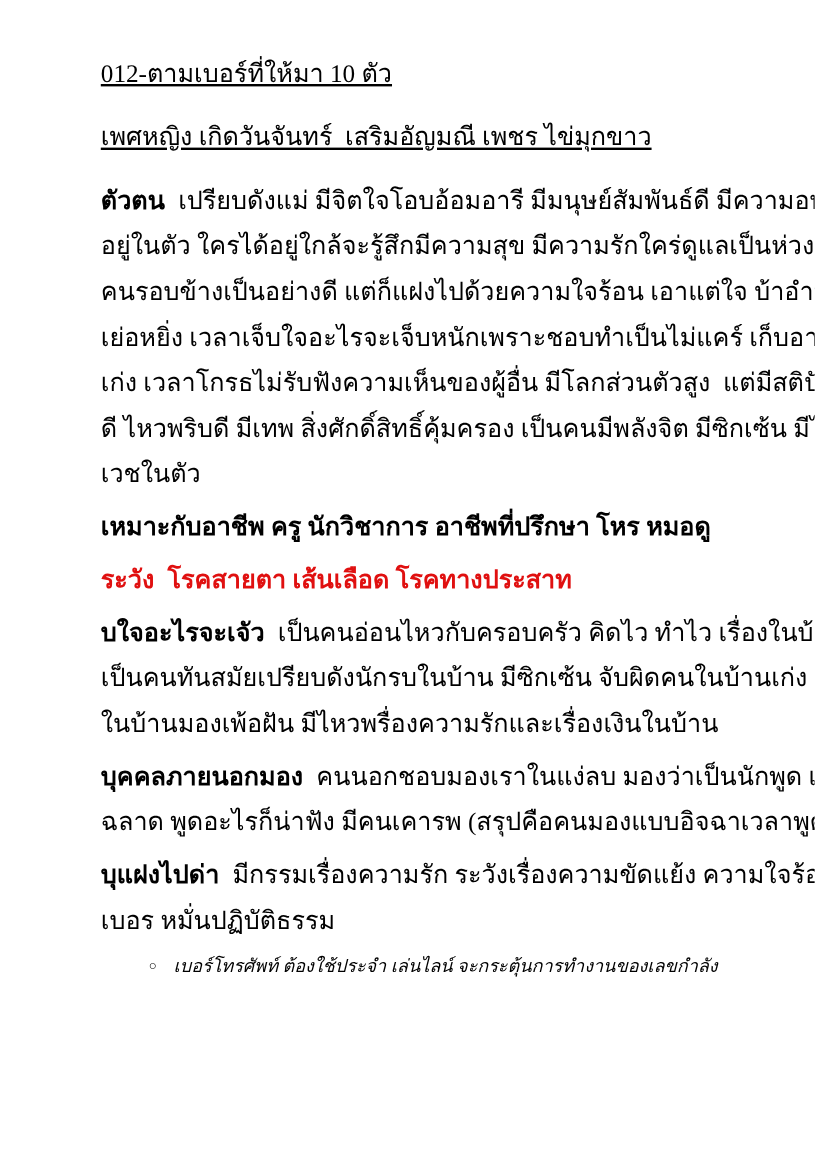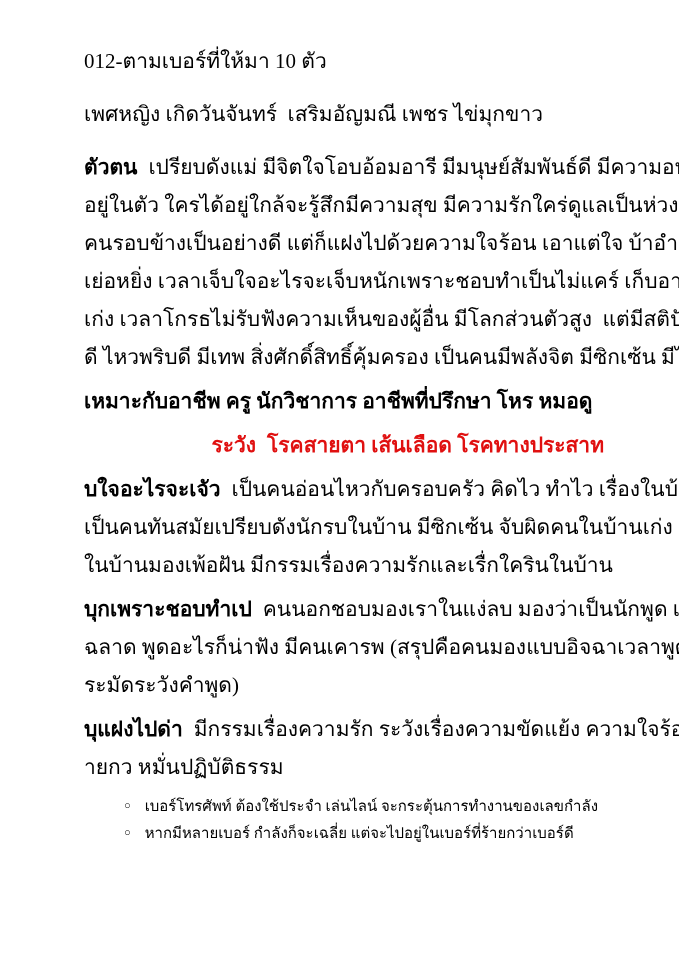--- a/index.html
+++ b/index.html
@@ -14,36 +14,38 @@
     font-family: "Liberation Serif", "DejaVu Serif", serif;
     font-size: 21px;
     color: #000000;
   }
   .content { width: 520px; }
   .line {
     line-height: 38px;
     white-space: pre;
   }
   .heading {
+    text-decoration: underline;
     margin-bottom: 15px;
   }
   .para { margin-bottom: 6px; }
   .label {
     font-weight: bold;
     margin-right: 11px;
     margin-top: 44px;
   }
   .bold-line { font-weight: bold; }
-  .warning-line { font-weight: bold; text-align: right; }
+  .warning-line { font-weight: bold; }
   .bullets { margin-top: 2px; }
   .bullet-item {
     line-height: 26px;
     font-size: 15px;
     padding-left: 40px;
     white-space: pre;
+    font-style: italic;
   }
   .bullet-glyph {
     display: inline-block;
     font-size: 11px;
     vertical-align: 2px;
     margin-right: 14px;
   }
 </style>
 </head>
 <body>
@@ -55,42 +57,41 @@
 
     <div class="line heading">เพศหญิง เกิดวันจันทร์  เสริมอัญมณี เพชร ไข่มุกขาว</div>
 
     <section class="para">
       <div class="line"><span class="label">ตัวตน</span><span>เปรียบดังแม่ มีจิตใจโอบอ้อมอารี มีมนุษย์สัมพันธ์ดี มีความอบอุ่น</span></div>
       <div class="line">อยู่ในตัว ใครได้อยู่ใกล้จะรู้สึกมีความสุข มีความรักใคร่ดูแลเป็นห่วงเป็นใย</div>
       <div class="line">คนรอบข้างเป็นอย่างดี แต่ก็แฝงไปด้วยความใจร้อน เอาแต่ใจ บ้าอำนาจ</div>
       <div class="line">เย่อหยิ่ง เวลาเจ็บใจอะไรจะเจ็บหนักเพราะชอบทำเป็นไม่แคร์ เก็บอาการ</div>
       <div class="line">เก่ง เวลาโกรธไม่รับฟังความเห็นของผู้อื่น มีโลกส่วนตัวสูง  แต่มีสติปัญญา</div>
       <div class="line">ดี ไหวพริบดี มีเทพ สิ่งศักดิ์สิทธิ์คุ้มครอง เป็นคนมีพลังจิต มีซิกเซ้น มีไสย</div>
+      <div class="line">เวชในตัว</div>
     </section>
 
     <div class="para line bold-line">เหมาะกับอาชีพ ครู นักวิชาการ อาชีพที่ปรึกษา โหร หมอดู</div>
 
     <div class="para line warning-line" style="color: rgb(224, 16, 16);"><span class="label">ระวัง</span><span>โรคสายตา เส้นเลือด โรคทางประสาท</span></div>
 
     <section class="para">
       <div class="line"><span class="label">บใจอะไรจะเจัว</span><span>เป็นคนอ่อนไหวกับครอบครัว คิดไว ทำไว เรื่องในบ้าน</span></div>
       <div class="line">เป็นคนทันสมัยเปรียบดังนักรบในบ้าน มีซิกเซ้น จับผิดคนในบ้านเก่ง คน</div>
-      <div class="line">ในบ้านมองเพ้อฝัน มีกรรมเรื่องความรักและเรื่กใครินในบ้าน</div>
+      <div class="line">ในบ้านมองเพ้อฝัน มีไหวพรื่องความรักและเรื่องเงินในบ้าน</div>
     </section>
 
     <section class="para">
-      <div class="line"><span class="label">บุกเพราะชอบทำเป</span><span>คนนอกชอบมองเราในแง่ลบ มองว่าเป็นนักพูด เฉลียว</span></div>
+      <div class="line"><span class="label">บุคคลภายนอกมอง</span><span>คนนอกชอบมองเราในแง่ลบ มองว่าเป็นนักพูด เฉลียว</span></div>
       <div class="line">ฉลาด พูดอะไรก็น่าฟัง มีคนเคารพ (สรุปคือคนมองแบบอิจฉาเวลาพูดให้</div>
-      <div class="line">ระมัดระวังคำพูด)</div>
     </section>
 
     <section class="para">
       <div class="line"><span class="label">บุแฝงไปด่า</span><span>มีกรรมเรื่องความรัก ระวังเรื่องความขัดแย้ง ความใจร้อน</span></div>
-      <div class="line">ายกว หมั่นปฏิบัติธรรม</div>
+      <div class="line">เบอร หมั่นปฏิบัติธรรม</div>
     </section>
 
     <section class="bullets">
       <div class="bullet-item"><span class="bullet-glyph">○</span><span>เบอร์โทรศัพท์ ต้องใช้ประจำ เล่นไลน์ จะกระตุ้นการทำงานของเลขกำลัง</span></div>
-      <div class="bullet-item"><span class="bullet-glyph">○</span><span>หากมีหลายเบอร์ กำลังก็จะเฉลี่ย แต่จะไปอยู่ในเบอร์ที่ร้ายกว่าเบอร์ดี</span></div>
     </section>
 
   </div>
 </div>
 
 </body></html>

